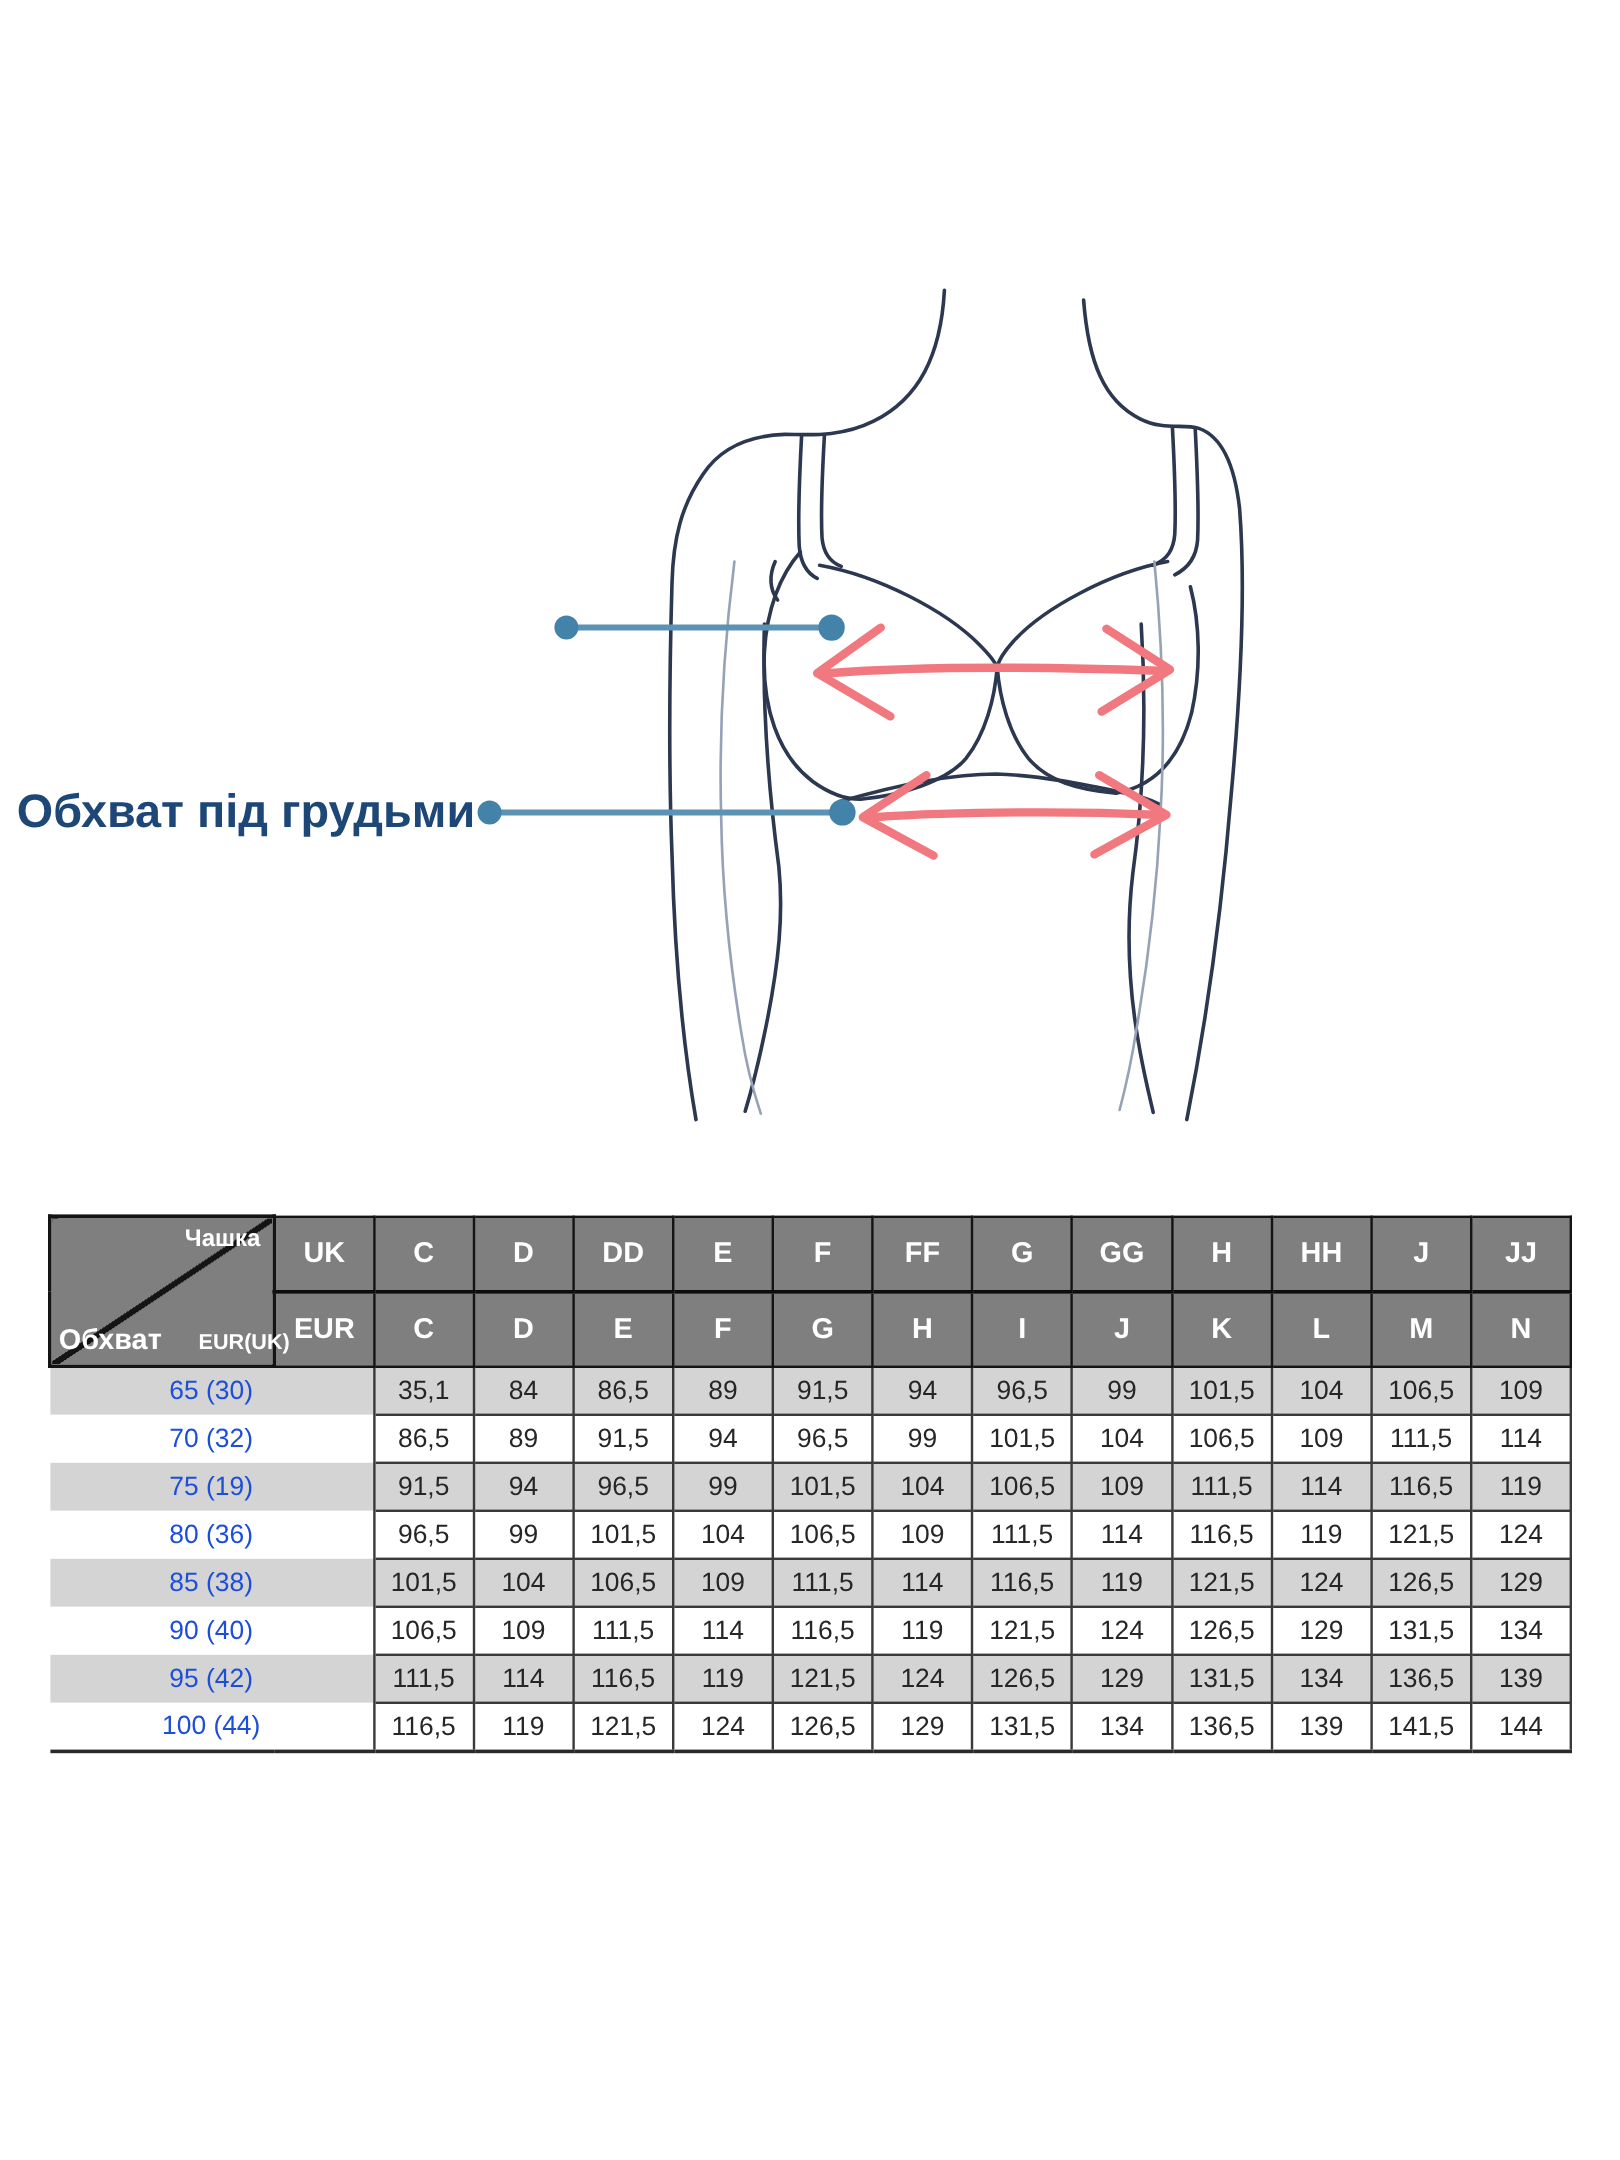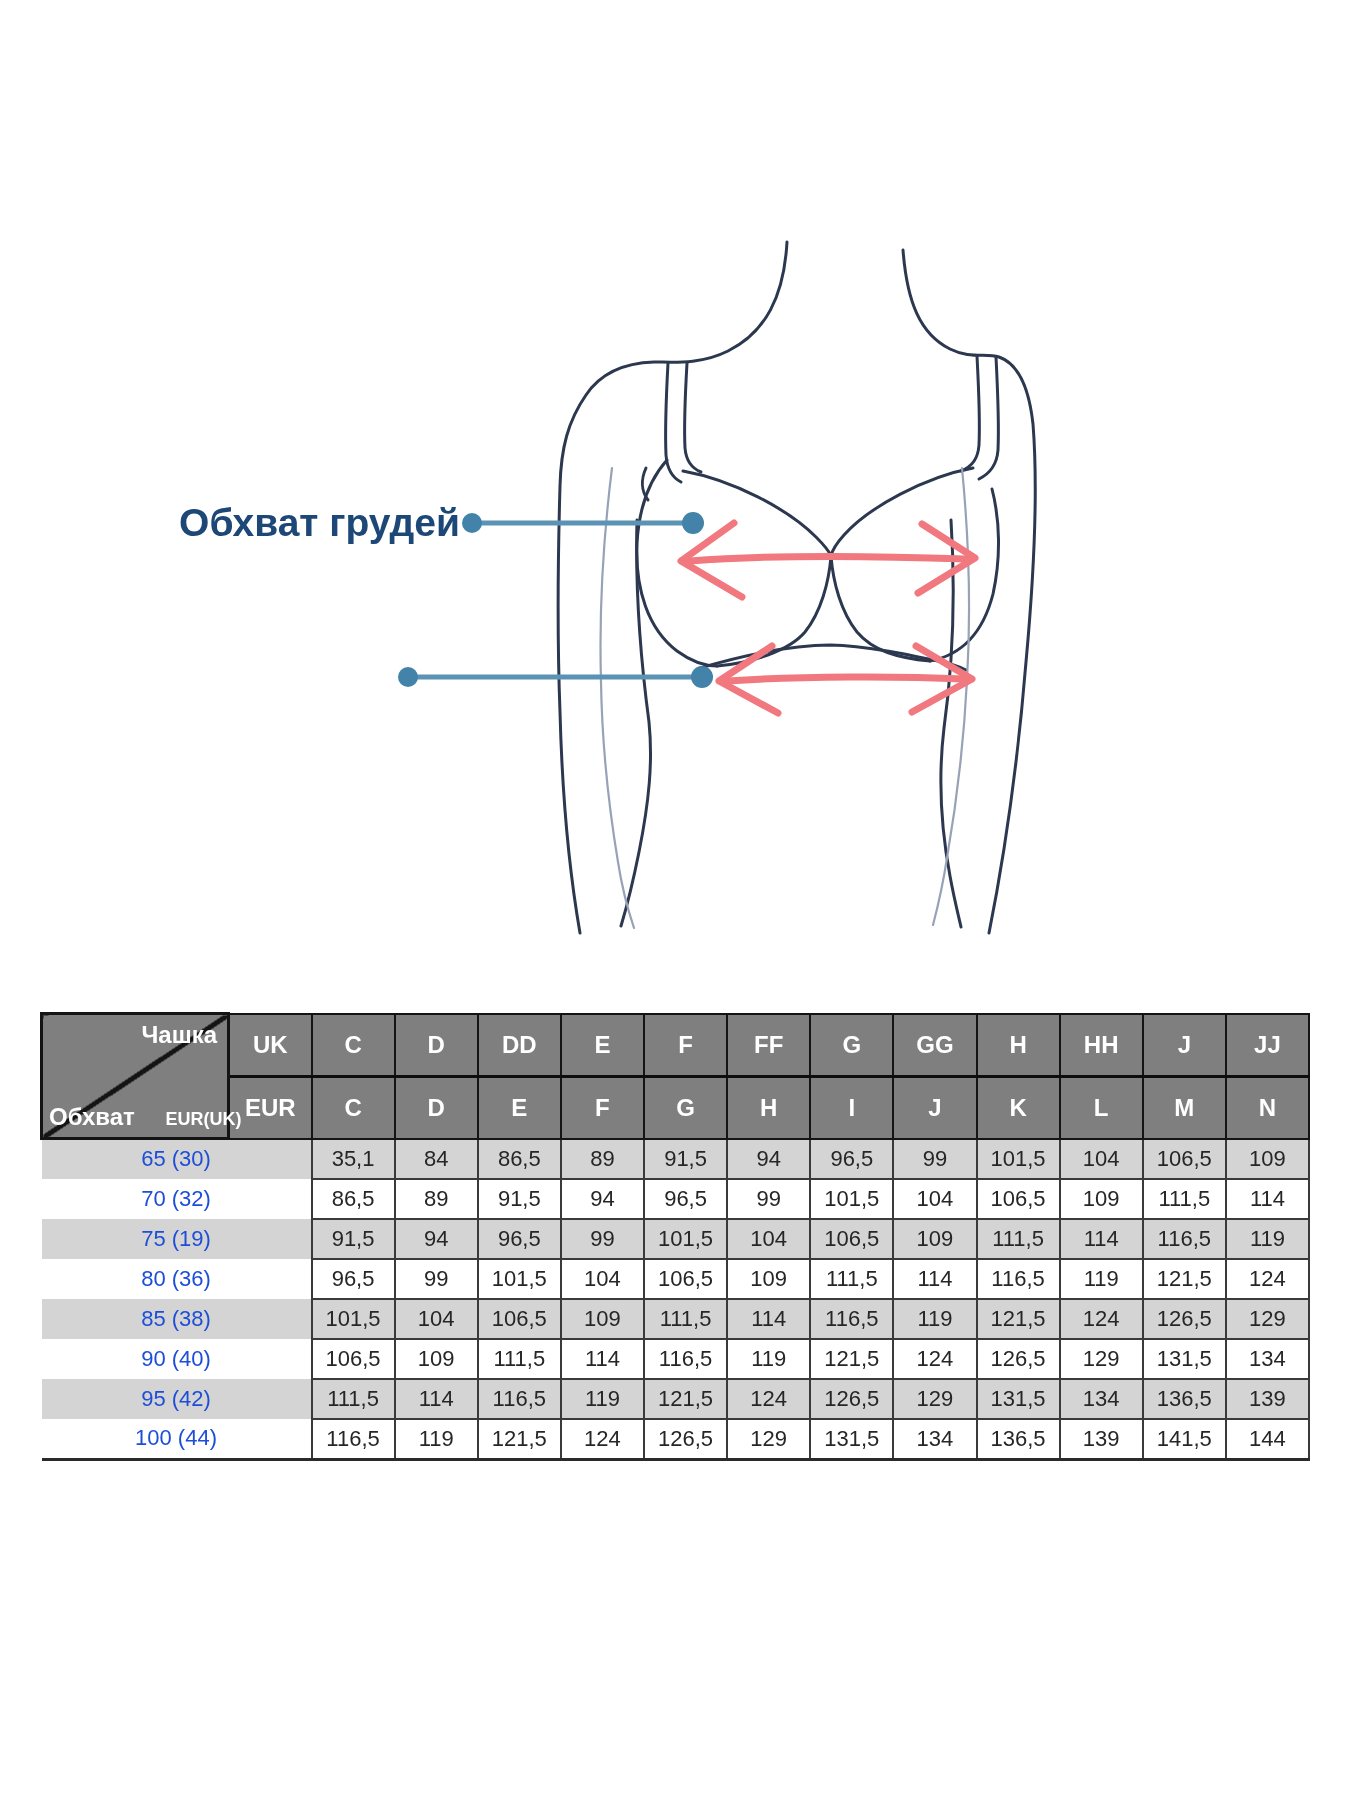--- a/index.html
+++ b/index.html
@@ -17,21 +17,21 @@
   .table-title{height:68px;background:#0a0a0a;color:#ffffff;font-size:33px;font-weight:600;
                display:flex;align-items:center;justify-content:center;letter-spacing:.5px;}
   table.size{border-collapse:collapse;table-layout:fixed;width:1270px;}
   table.size td{padding:0;text-align:center;vertical-align:middle;}
   td.hcell{background:#7f7f7f;color:#fff;font-weight:bold;font-size:24px;
            border:2px solid #141414;height:60px;}
   td.hcell.uk-r{border-bottom:3px solid #0d0d0d;}
   td.corner{background:#7f7f7f;border:3px solid #141414;position:relative;
     background-image:linear-gradient(to bottom right,
       rgba(0,0,0,0) 48.8%, #141414 48.8%, #141414 51.2%, rgba(0,0,0,0) 51.2%);}
-  .corner-cup{position:absolute;top:6px;right:10px;color:#fff;font-weight:bold;font-size:24px;}
+  .corner-cup{position:absolute;top:6px;right:10px;color:#fff;font-weight:bold;font-size:20px;}
   .corner-girth{position:absolute;bottom:6px;left:6px;color:#fff;font-weight:bold;font-size:24px;white-space:nowrap;}
   .corner-girth .sub{font-size:18px;letter-spacing:0;margin-left:24px;}
   td.dcell{border:2px solid #3a3a3a;font-size:22px;color:#262626;height:38px;}
   td.rlabel{border:none;border-right:2px solid #3a3a3a;font-size:22px;color:#1d4ed8;}
   tr.shade td{background:#d4d4d4;}
   tr.plain td{background:#ffffff;}
   tr.lastrow td{border-bottom:3px solid #2a2a2a;}
 </style>
 </head>
 <body>
@@ -76,21 +76,21 @@
         <line x1="472" y1="523" x2="693" y2="523" stroke="#5b93b4" stroke-width="5"></line>
         <circle cx="472" cy="523" r="10" fill="#4383a9"></circle>
         <circle cx="693" cy="523" r="11" fill="#4383a9"></circle>
       </g>
       <g>
         <line x1="408" y1="677" x2="702" y2="677" stroke="#5b93b4" stroke-width="5"></line>
         <circle cx="408" cy="677" r="10" fill="#4383a9"></circle>
         <circle cx="702" cy="677" r="11" fill="#4383a9"></circle>
       </g>
     </svg>
-    <div class="measure-label l1">Обхват грудей</div>
+    <div class="measure-label l2">Обхват під грудьми</div>
   </div>
 
   <div class="size-table-wrap">
     <table class="size">
       <colgroup>
         <col style="width:187px">
           <col style="width:83px">
         <col>
           <col>
           <col>

